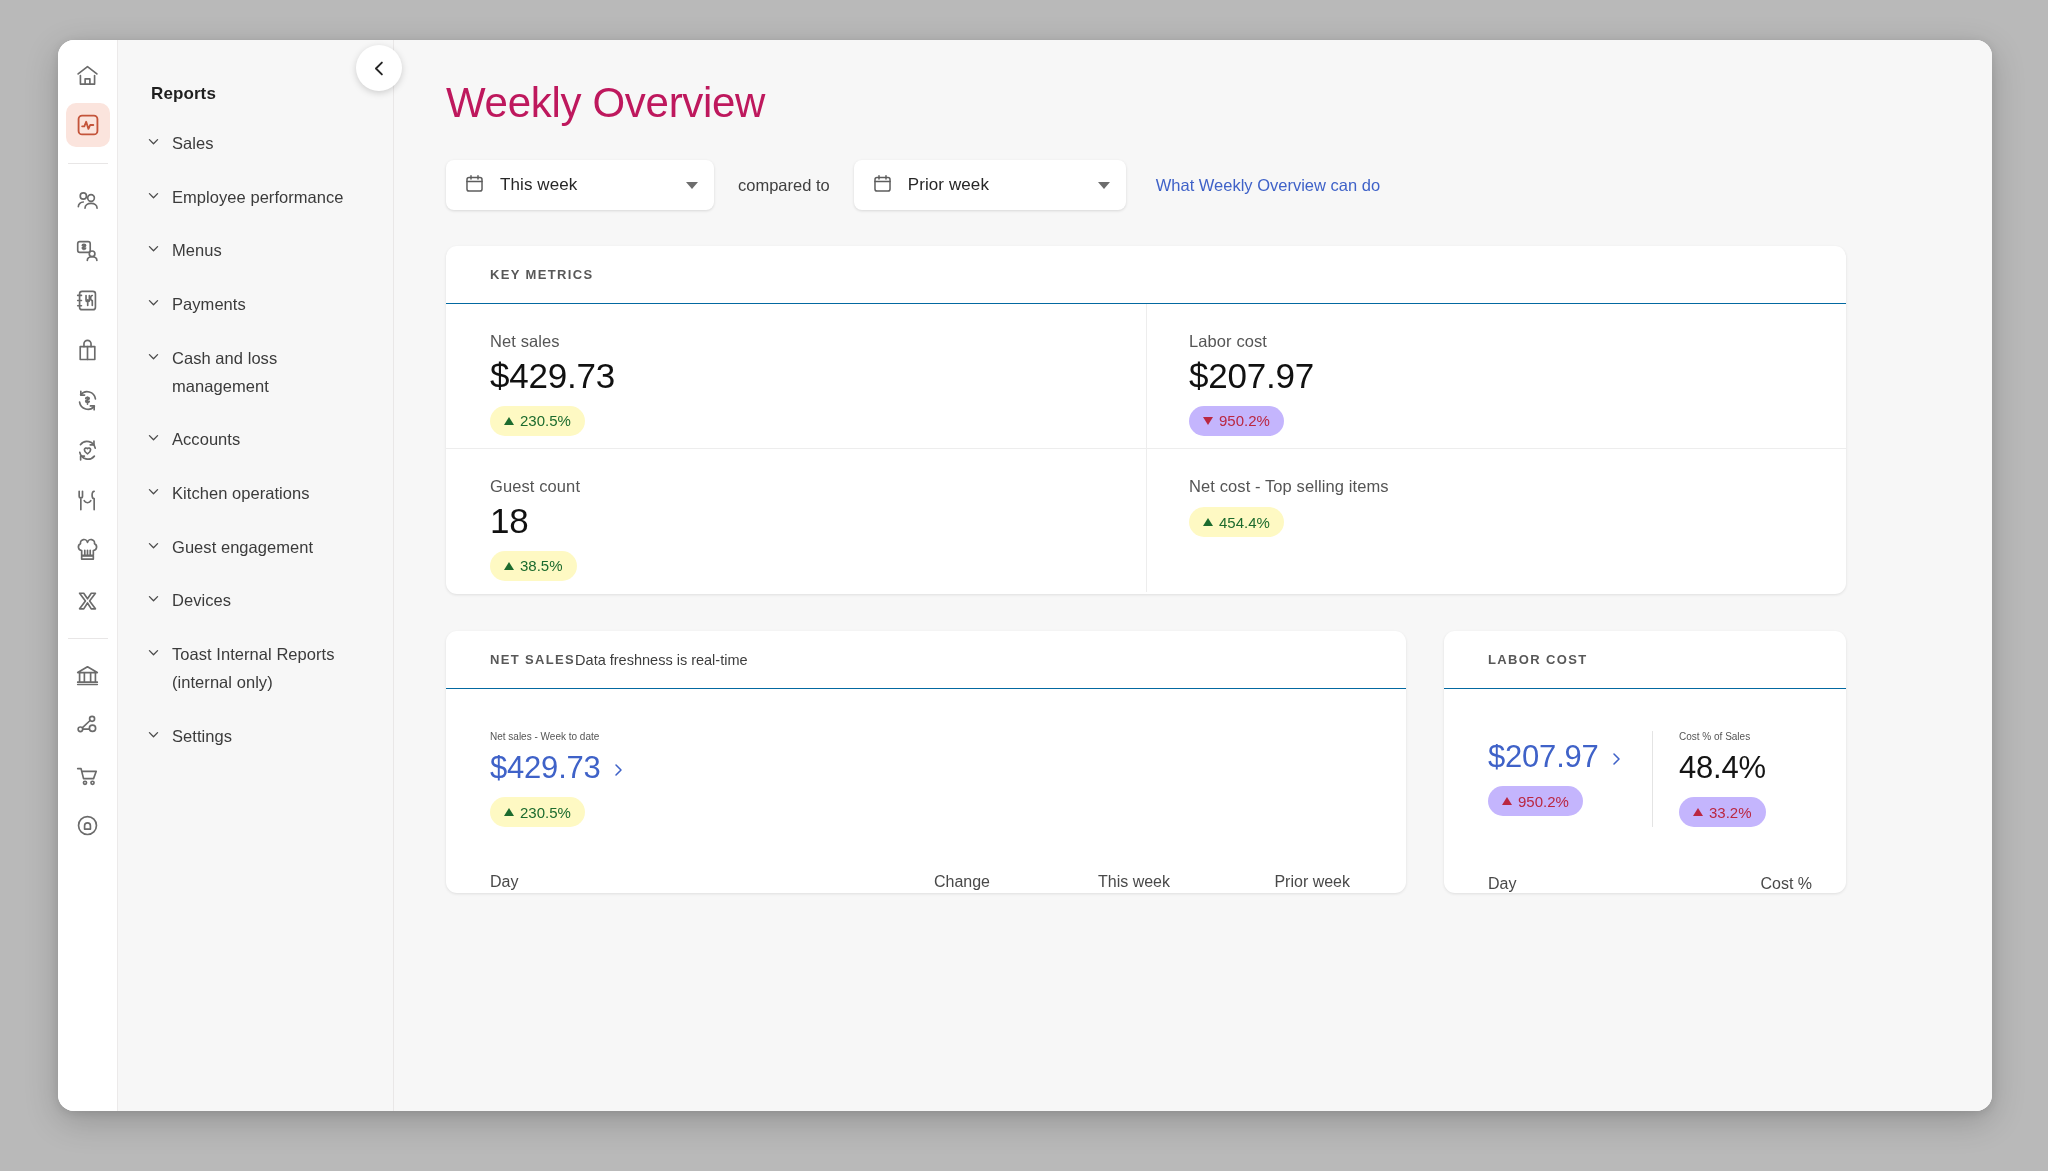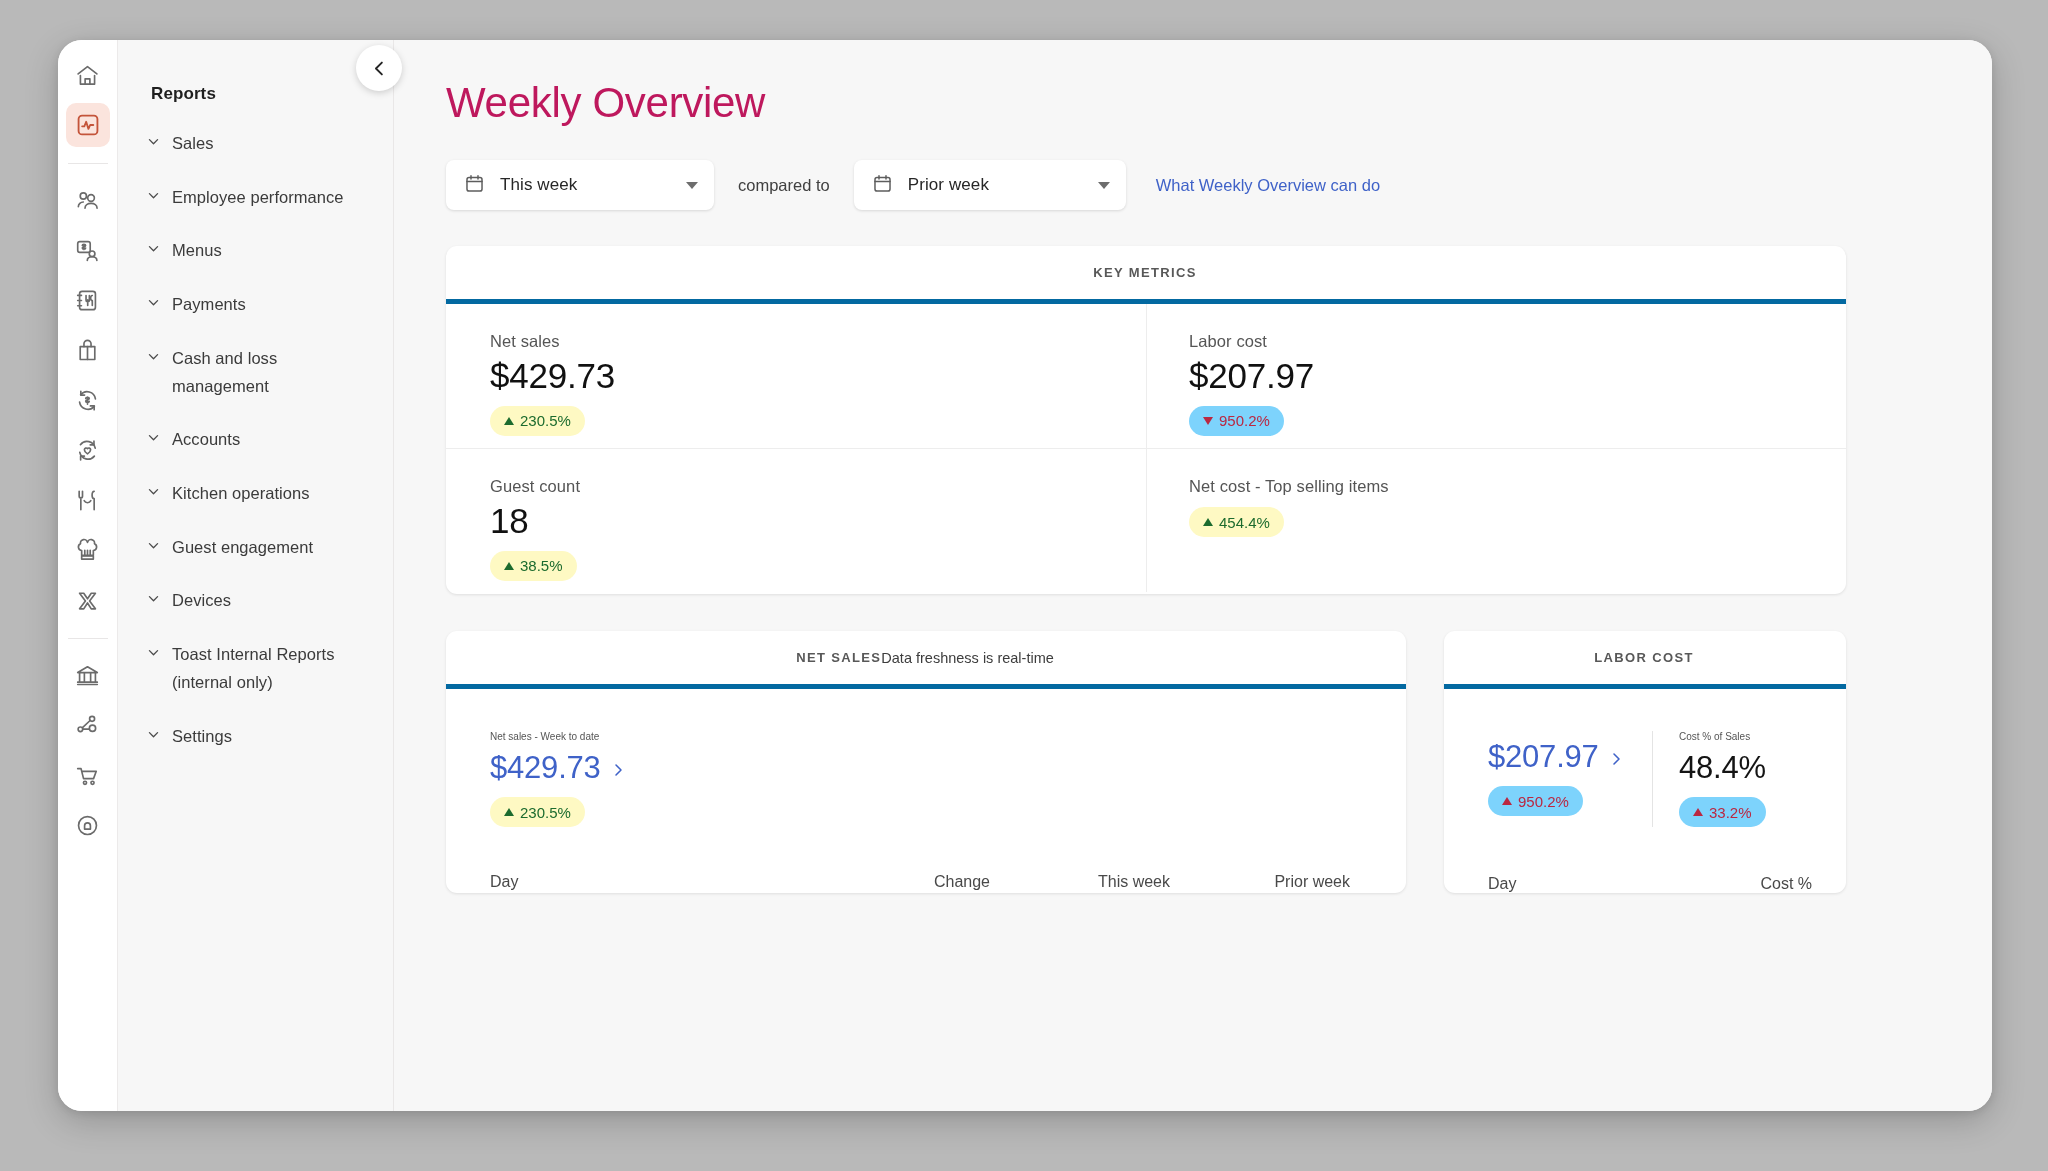--- a/index.html
+++ b/index.html
@@ -14,21 +14,21 @@
     width: 2048px; height: 1171px;
     background: #b9b9b9;
   }
 
   
   #window {
     position: absolute;
     left: 58px; top: 40px;
     width: 1934px; height: 1071px;
     background: #ffffff;
-    border-radius: 24px;
+    border-radius: 16px;
     overflow: hidden;
     box-shadow: 0 10px 34px rgba(0,0,0,.20), 0 2px 8px rgba(0,0,0,.10);
     display: flex;
   }
 
   
   #rail {
     width: 60px;
     flex: 0 0 60px;
     background: #ffffff;
@@ -173,23 +173,23 @@
 
   
   .card {
     background: #fff;
     border-radius: 11px;
     box-shadow: 0 1px 3px rgba(0,0,0,.10);
   }
   .card-head {
     height: 58px;
     display: flex; align-items: center;
-    justify-content: center;
+    justify-content: flex-start;
     padding: 0 46px 0 44px;
-    border-bottom: 5px solid #0369a1;
+    border-bottom: 1px solid #0369a1;
   }
   .card-eyebrow {
     font-size: 13px;
     font-weight: 700;
     letter-spacing: 1.35px;
     color: #585858;
   }
   .card-note {
     font-size: 14.5px;
     color: #3d3d3d;
@@ -228,21 +228,21 @@
     display: inline-flex;
     align-items: center;
     gap: 6px;
     height: 30px;
     padding: 0 14px;
     border-radius: 16px;
     font-size: 15px;
     margin-top: 11px;
   }
   .badge.up { background: #fef9c3; color: #1c6b2e; }
-  .badge.down { background: #7dd3fc; color: #ba2741; }
+  .badge.down { background: #c4b5fd; color: #ba2741; }
   .tri-up {
     width: 0; height: 0;
     border-left: 5px solid transparent;
     border-right: 5px solid transparent;
     border-bottom: 8px solid currentColor;
   }
   .tri-down {
     width: 0; height: 0;
     border-left: 5px solid transparent;
     border-right: 5px solid transparent;

